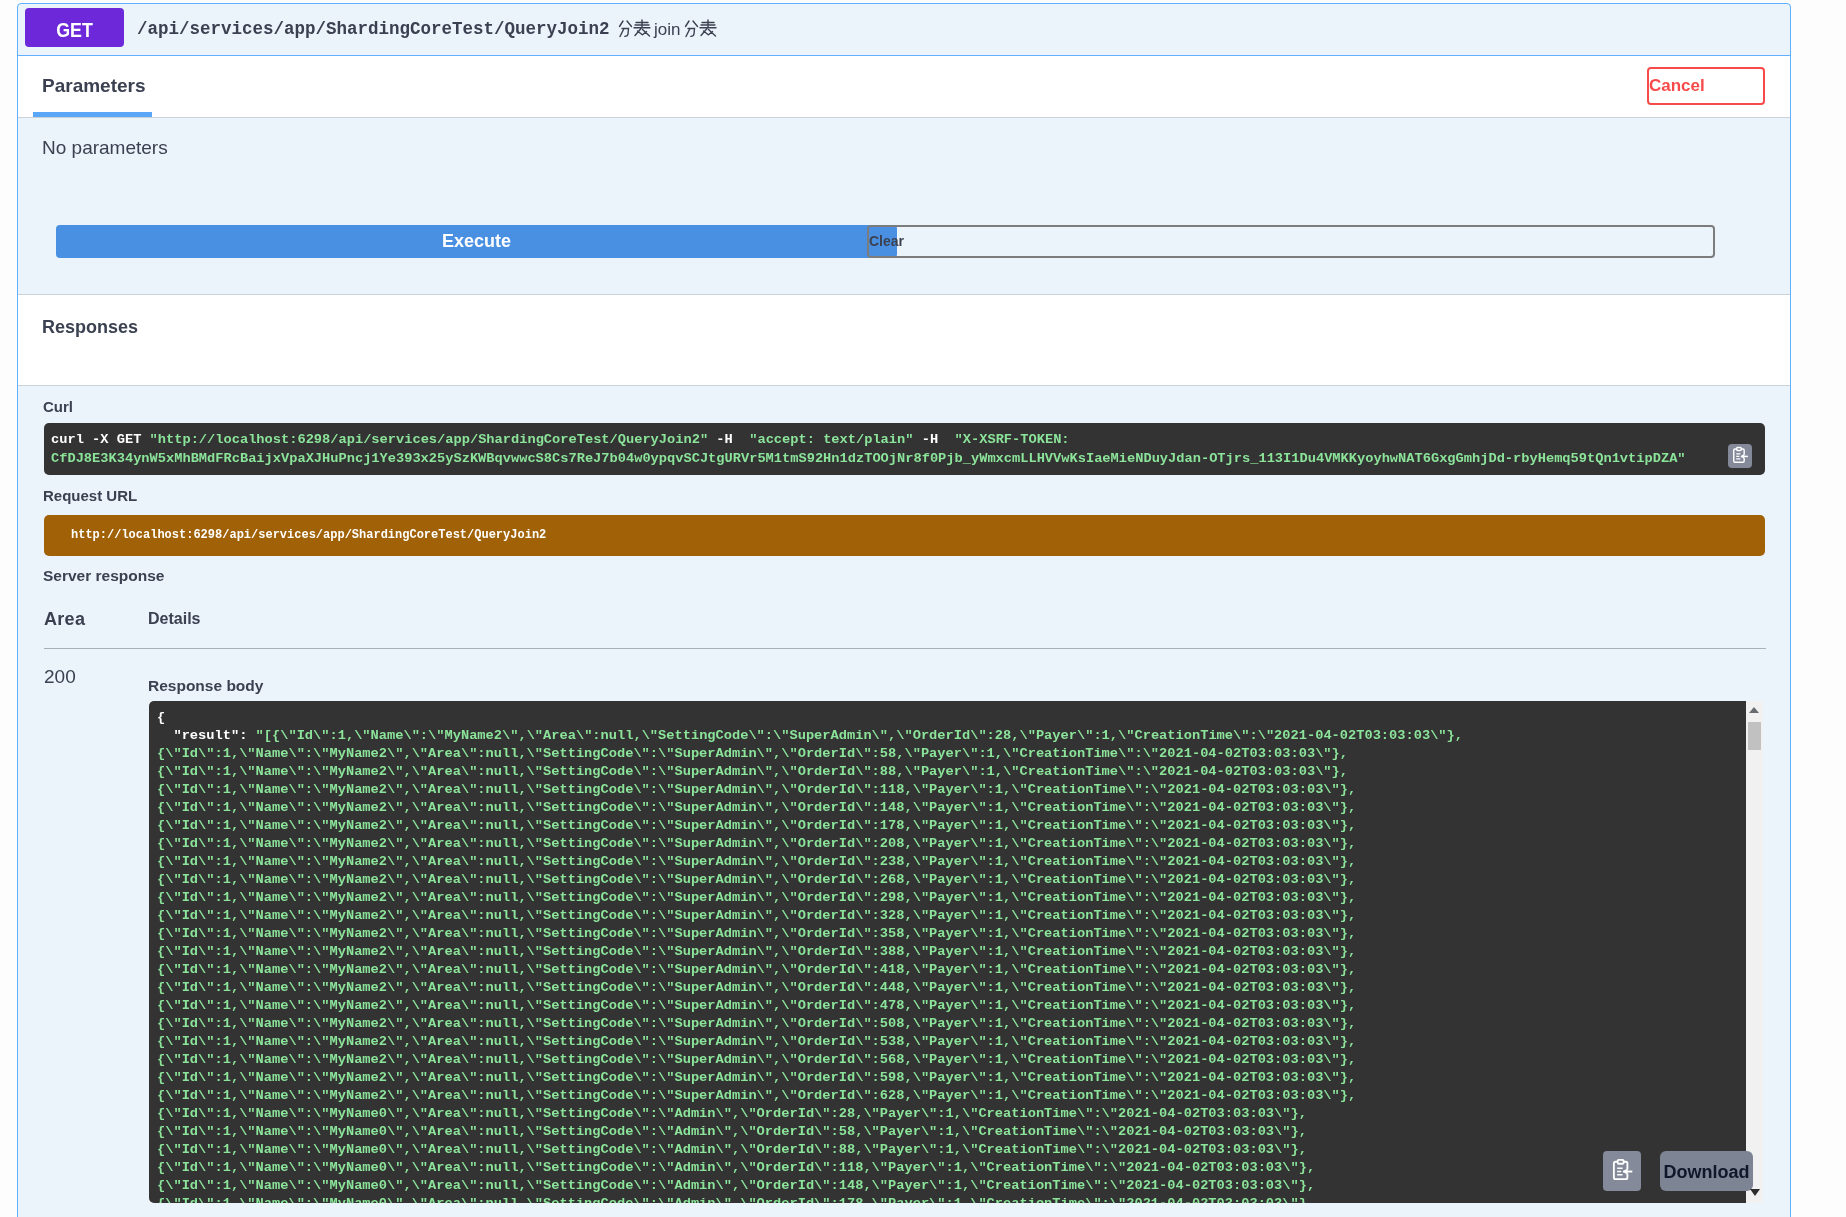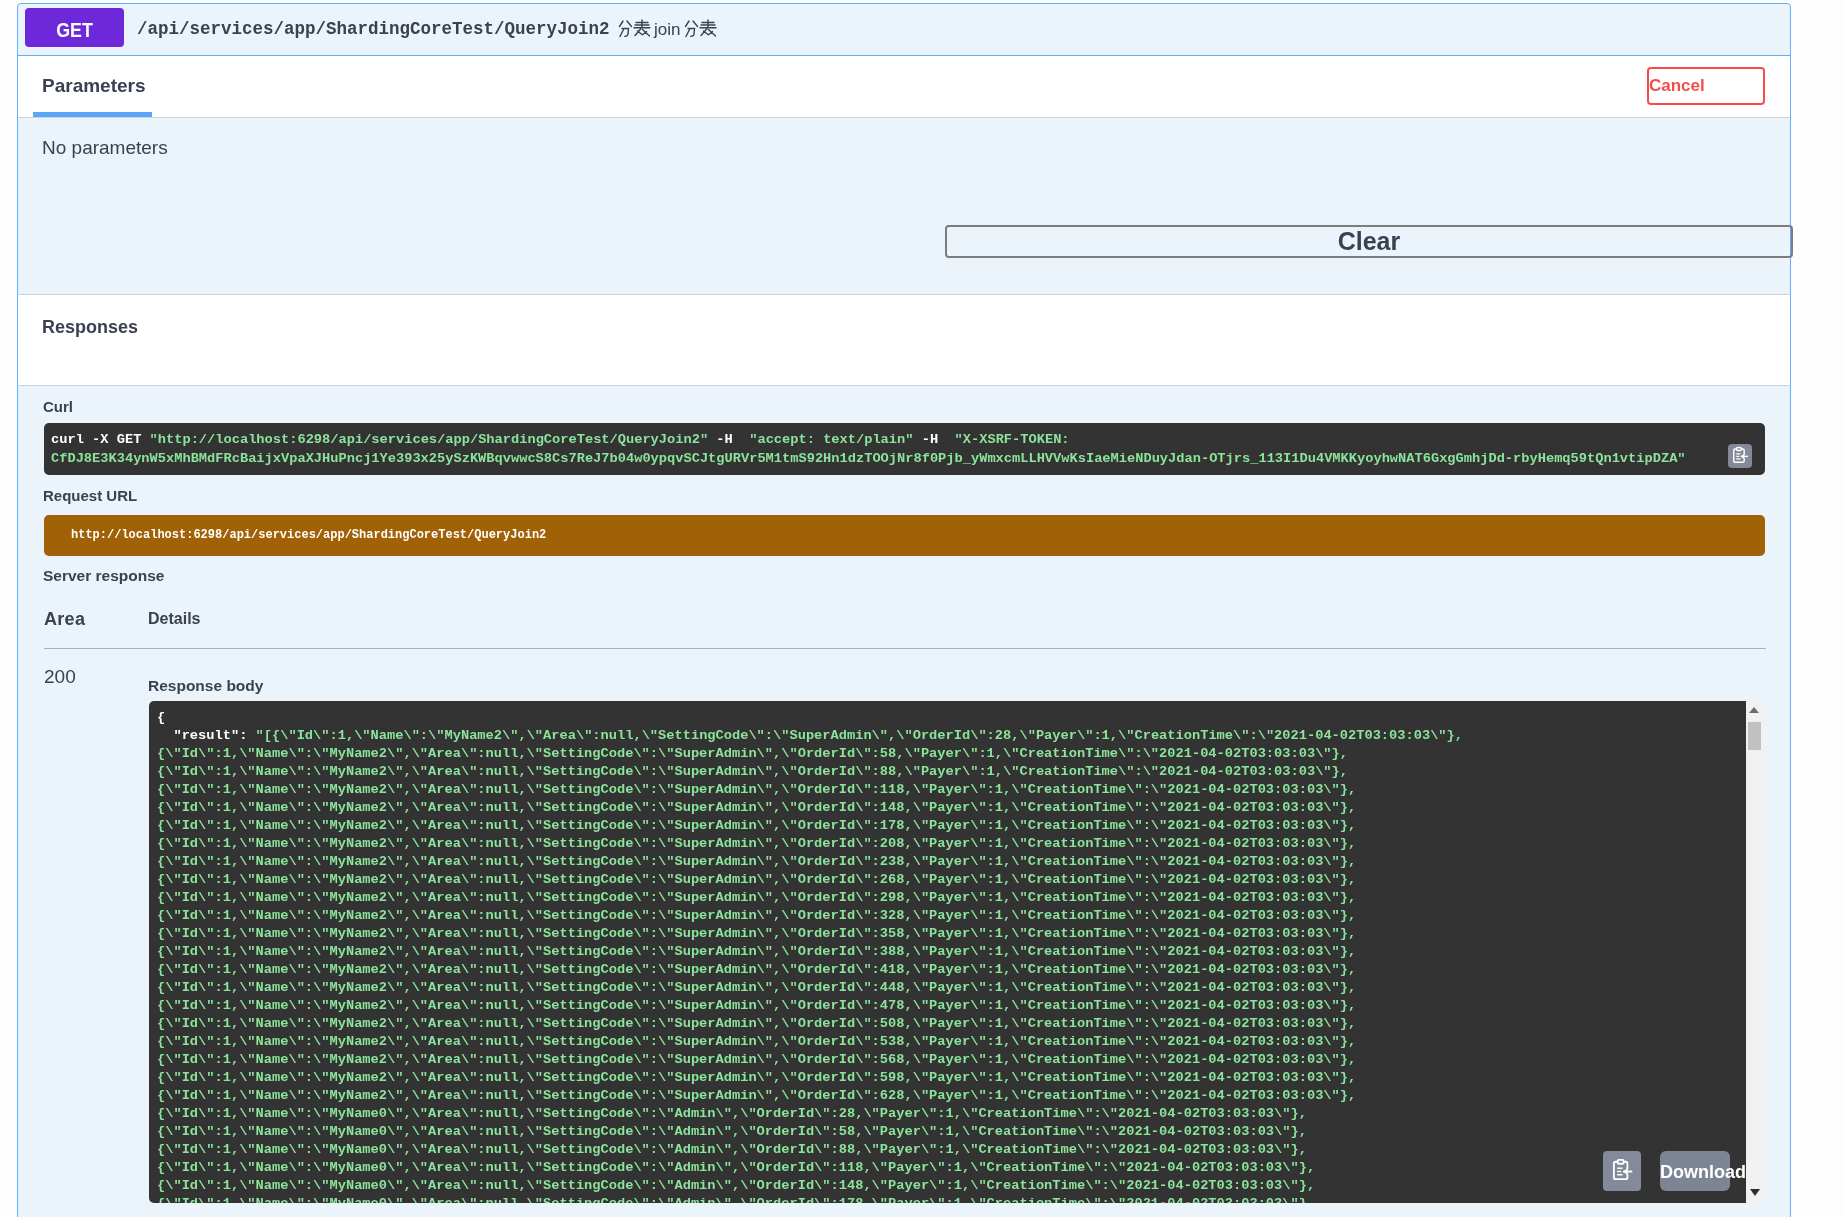--- a/index.html
+++ b/index.html
@@ -12,38 +12,38 @@
 .hr{position:absolute;left:18px;width:1772px;height:1px;background:#ccd2d9}
 .mono{font-family:"Liberation Mono",monospace}
 .get{position:absolute;left:25px;top:8px;width:99px;height:39px;background:#6d28d9;
 border-radius:4px;color:#fff;font-weight:bold;font-size:18px;text-align:center;line-height:44px}
 .path{position:absolute;left:137px;top:19px;font-size:17.5px;font-weight:bold;line-height:20px;letter-spacing:0}
 .cancel{position:absolute;left:1647px;top:67px;width:118px;height:38px;border:2px solid #f74b4b;
 border-radius:4px;background:#fff;color:#f74b4b;font-weight:bold;font-size:17px;text-align:left;line-height:34px}
 .tabline{position:absolute;left:33px;top:112px;width:119px;height:5px;background:#5ba7f7}
 .exe{position:absolute;left:56px;top:225px;width:841px;height:33px;background:#4990e2;border-radius:4px;
 color:#fff;font-weight:bold;font-size:18px;text-align:center;line-height:33px}
-.clr{position:absolute;left:945px;top:225px;width:848px;height:33px;border:2px solid #7c7c7c;border-radius:4px;
-color:#3b4151;font-weight:bold;font-size:25px;text-align:center;line-height:29px}
+.clr{position:absolute;left:867px;top:225px;width:848px;height:33px;border:2px solid #7c7c7c;border-radius:4px;
+color:#3b4151;font-weight:bold;font-size:14px;line-height:29px}
 .lbl{position:absolute;font-weight:bold;color:#3b4151}
 .darkbox{position:absolute;left:44px;width:1721px;border-radius:5px;background:#333333;color:#fff;
 font-family:"Liberation Mono",monospace;font-weight:bold;white-space:pre;overflow:hidden}
 .g{color:#8be49a}
 .w{color:#fff}
 .copybtn{position:absolute;border-radius:4px;background:#848a99;text-align:center}
 #respwrap{position:absolute;left:149px;top:701px;width:1614px;height:502px;background:#333333;border-radius:5px;overflow:hidden}
 #resppre{position:absolute;left:0;top:0;width:1597px;height:502px;overflow:hidden;
 font-family:"Liberation Mono",monospace;font-weight:bold;font-size:13.7px;line-height:18px;white-space:pre;
 padding:8px 0 0 8px}
 #sbar{position:absolute;left:1746px;top:701px;width:17px;height:502px;background:#f1f1f1}
 #sthumb{position:absolute;right:2px;top:21px;width:13px;height:28px;background:#c1c1c1}
 .tri-up{position:absolute;width:0;height:0;border-left:5px solid transparent;border-right:5px solid transparent;border-bottom:6px solid #686c70}
 .tri-dn{position:absolute;width:0;height:0;border-left:5px solid transparent;border-right:5px solid transparent;border-top:7px solid #2d2d2d}
-.dl{position:absolute;left:1660px;top:1151px;width:70px;height:40px;background:#7d8493;border-radius:6px;
-color:#ffffff;font-weight:bold;font-size:18px;text-align:center;line-height:43px}
+.dl{position:absolute;left:1660px;top:1151px;width:93px;height:40px;background:#7d8493;border-radius:6px;
+color:#0f172a;font-weight:bold;font-size:18px;text-align:center;line-height:43px}
 </style></head>
 <body>
 <div id="page">
 <div id="block"></div>
 <div class="white" style="top:56px;height:61px"></div>
 <div class="white" style="top:295px;height:90px"></div>
 <div class="hr" style="top:55px;background:#61affe"></div>
 <div class="hr" style="top:117px"></div>
 <div class="hr" style="top:294px"></div>
 <div class="hr" style="top:385px"></div>
@@ -61,20 +61,21 @@
 <path d="M6,3 L2.5,8.5 M10,3 L14.5,8.5"></path>
 <path d="M5,10.5 L11.5,10.5 L11,16 q-.3,2.2 -3.2,2.4 M7,10.5 L3,18.5"></path>
 <path d="M25,2 V9.5 M19,4.5 H31 M18,7 H32 M17,9.8 H33"></path>
 <path d="M24,10.5 L18,17.5 M20.5,13 L25,16.5 M25.5,11.5 L32.5,18 M29.5,13.5 L25.5,16.8"></path>
 </g>
 </svg></div>
 <div class="lbl" style="left:42px;top:75px;font-size:19px">Parameters</div>
 <div class="tabline"></div>
 <div class="cancel">Cancel</div>
 <div class="abs" style="left:42px;top:137px;font-size:19px">No parameters</div>
+<div class="exe">Execute</div>
 <div class="clr">Clear</div>
 <div class="lbl" style="left:42px;top:317px;font-size:18px">Responses</div>
 <div class="lbl" style="left:43px;top:398px;font-size:15px">Curl</div>
 <div class="darkbox" style="top:423px;height:52px;font-size:13.7px;line-height:19px;padding:7px 0 0 7px"><span class="w">curl -X GET </span><span class="g">"http://localhost:6298/api/services/app/ShardingCoreTest/QueryJoin2"</span><span class="w"> -H  </span><span class="g">"accept: text/plain"</span><span class="w"> -H  </span><span class="g">"X-XSRF-TOKEN:
 CfDJ8E3K34ynW5xMhBMdFRcBaijxVpaXJHuPncj1Ye393x25ySzKWBqvwwcS8Cs7ReJ7b04w0ypqvSCJtgURVr5M1tmS92Hn1dzTOOjNr8f0Pjb_yWmxcmLLHVVwKsIaeMieNDuyJdan-OTjrs_113I1Du4VMKKyoyhwNAT6GxgGmhjDd-rbyHemq59tQn1vtipDZA"</span></div>
 <div class="copybtn" style="left:1728px;top:444px;width:24px;height:24px;padding-top:2px"><svg width="20" height="20" viewBox="0 0 24 24">
 <g fill="none" stroke="#fff" stroke-width="1.7">
 <rect x="4.5" y="3.5" width="12.5" height="16" rx="1.5"></rect>
 <rect x="8" y="1.7" width="5.5" height="3.6" rx="1" fill="#848a99"></rect>
 <path d="M7.5,9.5 h5 M7.5,12.5 h4 M7.5,15.5 h5" stroke-width="1.5"></path>

